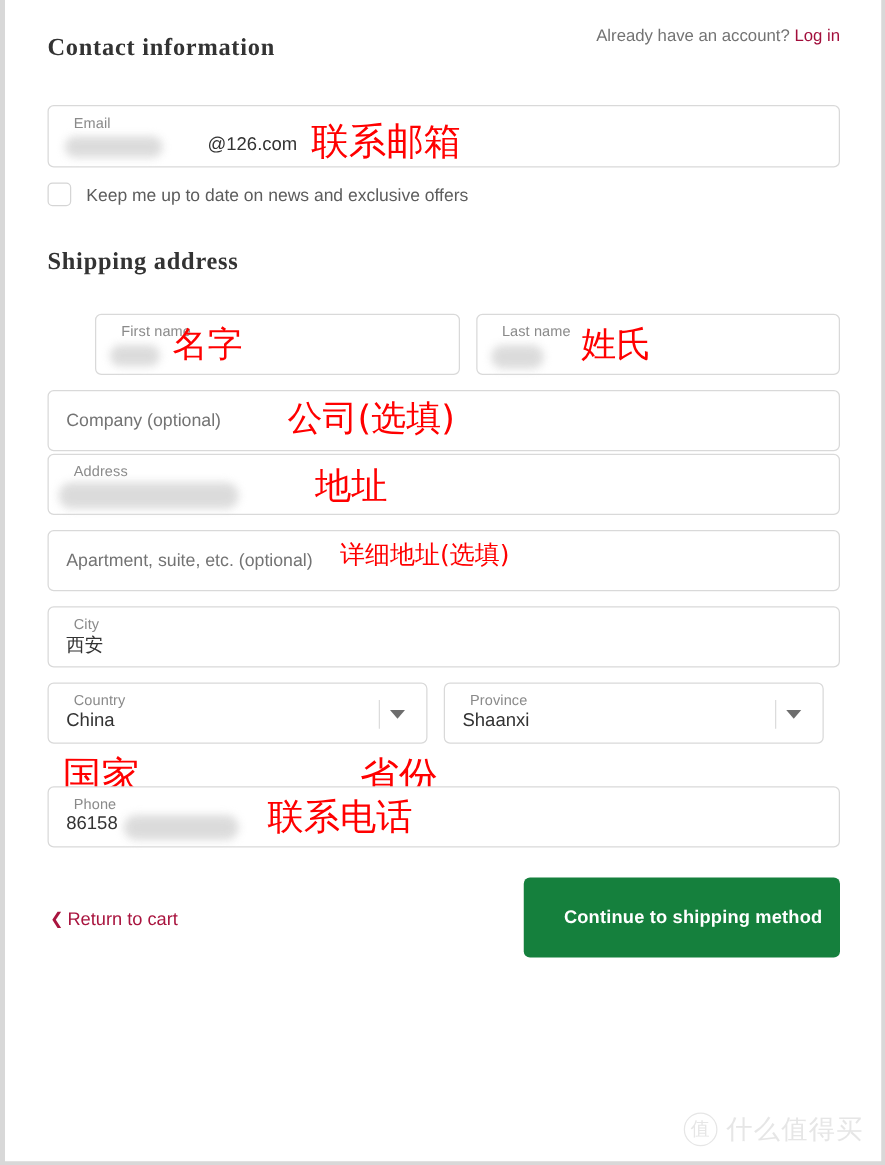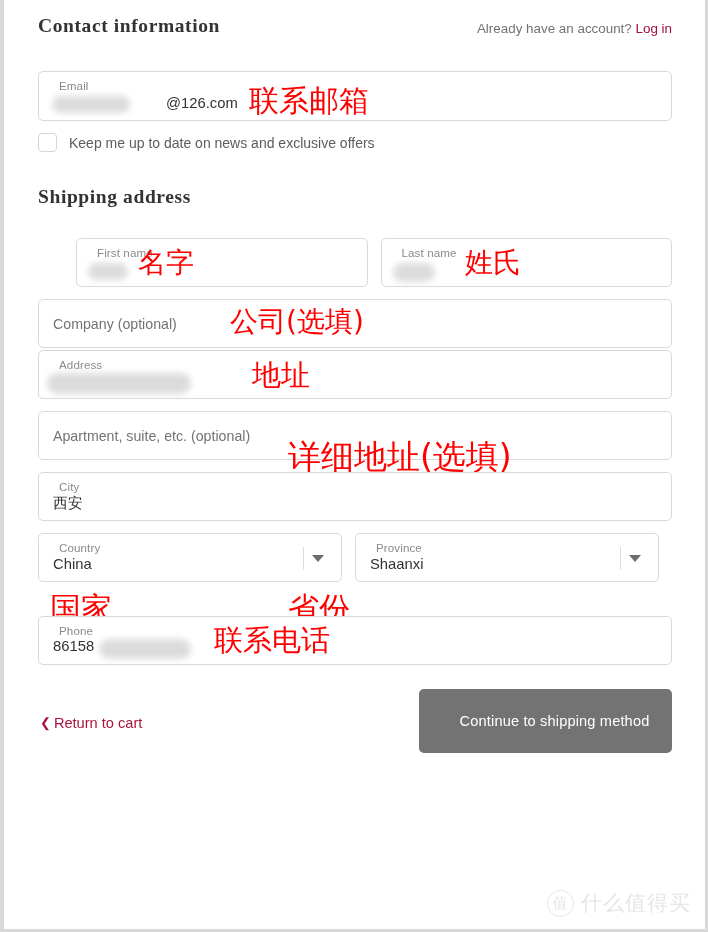--- a/index.html
+++ b/index.html
@@ -37,21 +37,21 @@
     font-size: 19.5px;
     font-weight: 700;
     color: #333333;
     letter-spacing: 0.6px;
     margin: 0;
     white-space: nowrap;
   }
   .hdr-row {
     position: relative;
     height: 36px;
-    padding-top: 15px;
+    padding-top: 28px;
   }
   .account-note {
     position: absolute;
     right: 0;
     top: 21px;
     font-size: 13.4px;
     color: #737373;
     white-space: nowrap;
   }
   .login-link {
@@ -191,25 +191,25 @@
     top: -1px;
   }
   .continue-btn {
     position: absolute;
     right: 0;
     top: 0;
     width: 253px;
     height: 64px;
     border: none;
     border-radius: 5px;
-    background: #737373;
+    background: #15803d;
     color: #ffffff;
     font-family: "Liberation Sans", sans-serif;
     font-size: 14.6px;
-    font-weight: 400;
+    font-weight: 700;
     letter-spacing: 0.15px;
     cursor: pointer;
     padding-left: 24px;
   }
 
   
   .watermark {
     position: absolute;
     right: 14px;
     bottom: 12px;
@@ -290,21 +290,21 @@
       <span class="field-label">Address</span>
       <span class="redact" style="left:8px;top:22px;width:144px;height:21px;"></span>
     </div>
     <span class="anno" style="left:214px;top:11px;font-size:29px;">地址</span>
   </div>
 
   <div style="margin-top:12px;position:relative;">
     <div class="field">
       <span class="field-placeholder">Apartment, suite, etc. (optional)</span>
     </div>
-    <span class="anno" style="left:250px;top:9px;font-size:33px;margin-top:20px;">详细地址(选填)</span>
+    <span class="anno" style="left:234px;top:9px;font-size:20px;">详细地址(选填)</span>
   </div>
 
   <div style="margin-top:12px;position:relative;">
     <div class="field">
       <span class="field-label">City</span>
       <span class="field-value" style="font-family:'DejaVu Sans',sans-serif;top:21px;">西安</span>
     </div>
   </div>
 
   <div class="row" style="margin-top:12px;position:relative;align-items:flex-start;">

